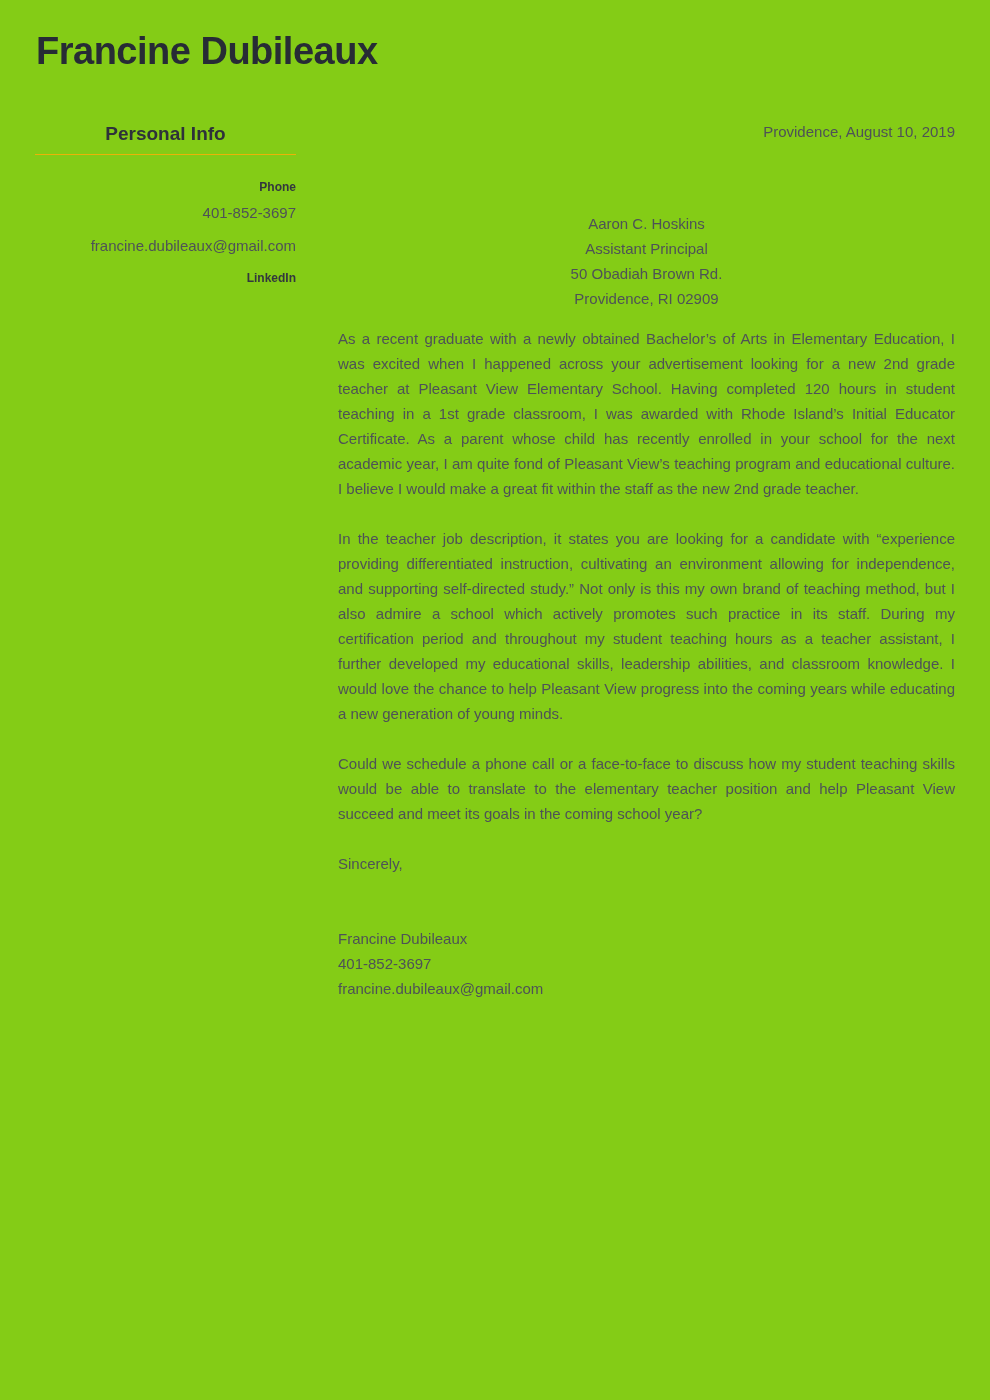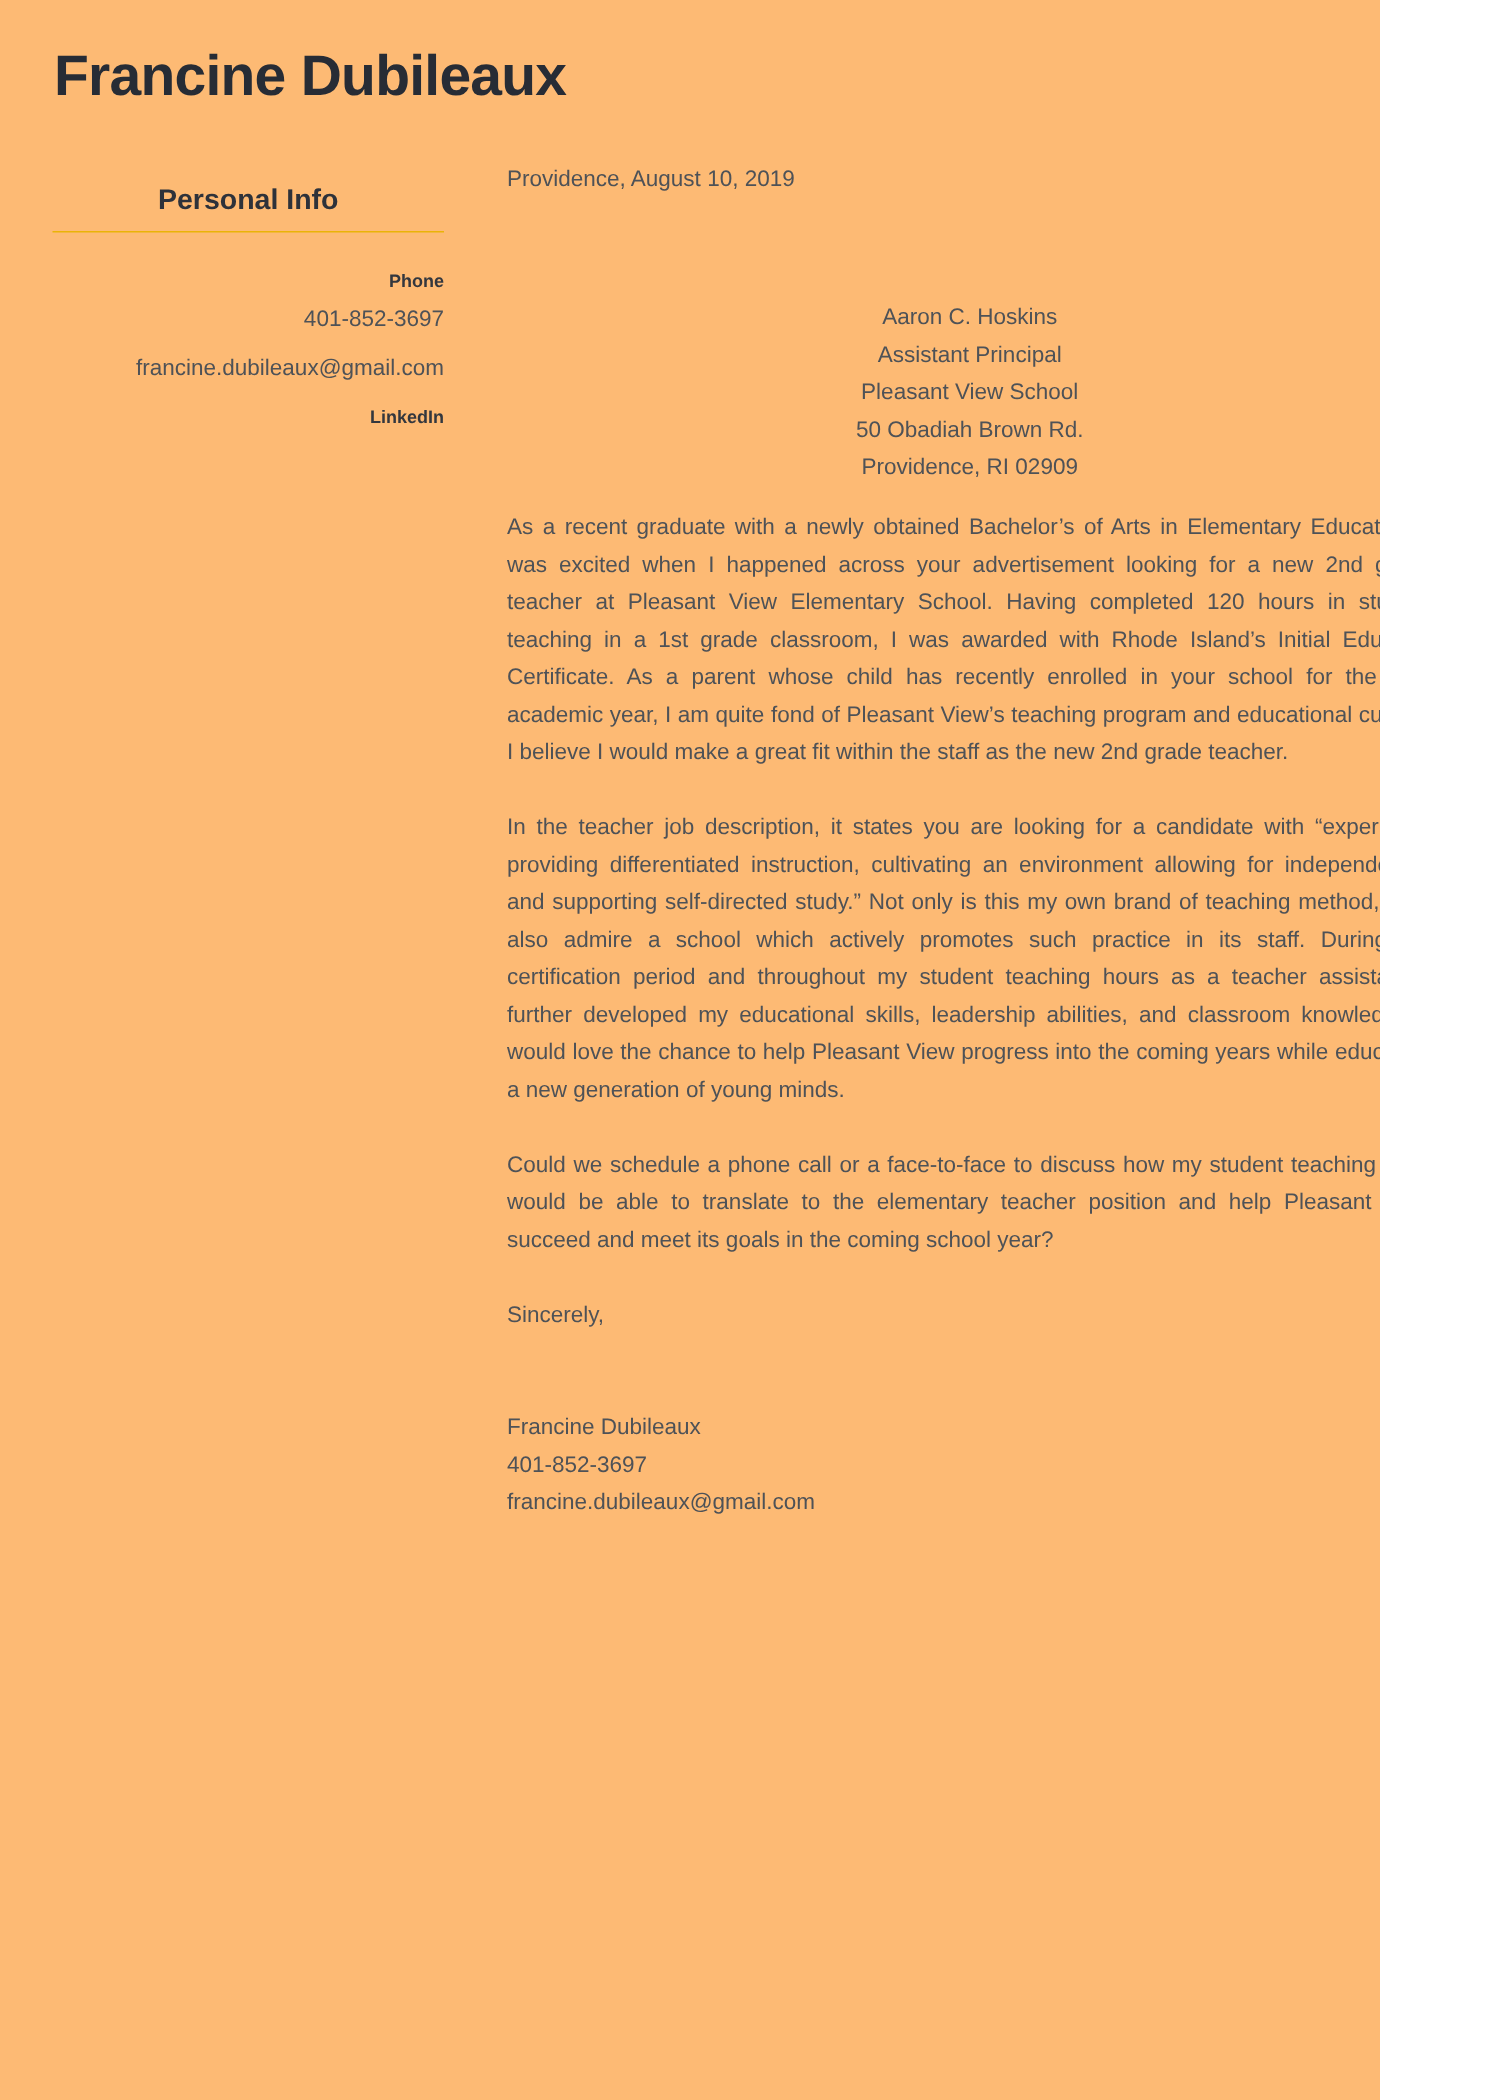--- a/index.html
+++ b/index.html
@@ -2,23 +2,23 @@
 <html><head>
 <meta charset="utf-8">
 <style>
   html, body {
     margin: 0;
     padding: 0;
     background: #ffffff;
   }
   .page {
     position: relative;
-    width: 920px;
+    width: 990px;
     height: 1400px;
-    background: #fdba74;
+    background: #84cc16;
     font-family: "Liberation Sans", sans-serif;
     box-sizing: border-box;
     overflow: hidden;
   }
   .page-title {
     margin: 0;
     padding: 30px 0 0 36px;
     font-size: 38px;
     line-height: 1.12;
     font-weight: 700;
@@ -65,21 +65,22 @@
   
   .letter {
     width: 617px;
     margin-left: 42px;
     flex: 0 0 auto;
     font-size: 15px;
     line-height: 25px;
     color: #4e5257;
   }
   .dateline {
-    margin: 34px 0 0 0;
+    margin: 46px 0 0 0;
+    text-align: right;
   }
   .recipient {
     margin-top: 67px;
   }
   .recipient-line {
     line-height: 25px;
     text-align: center;
   }
   .para {
     margin: 25px 0 0 0;
@@ -124,21 +125,20 @@
       </div>
     </aside>
 
     <main class="letter">
 
       <p class="dateline">Providence, August 10, 2019</p>
 
       <div class="recipient">
         <div class="recipient-line">Aaron C. Hoskins</div>
         <div class="recipient-line">Assistant Principal</div>
-        <div class="recipient-line">Pleasant View School</div>
         <div class="recipient-line">50 Obadiah Brown Rd.</div>
         <div class="recipient-line">Providence, RI 02909</div>
       </div>
 
       <p class="para first">As a recent graduate with a newly obtained Bachelor’s of Arts in Elementary Education, I was excited when I happened across your advertisement looking for a new 2nd grade teacher at Pleasant View Elementary School. Having completed 120 hours in student teaching in a 1st grade classroom, I was awarded with Rhode Island’s Initial Educator Certificate. As a parent whose child has recently enrolled in your school for the next academic year, I am quite fond of Pleasant View’s teaching program and educational culture. I believe I would make a great fit within the staff as the new 2nd grade teacher.</p>
 
       <p class="para">In the teacher job description, it states you are looking for a candidate with “experience providing differentiated instruction, cultivating an environment allowing for independence, and supporting self-directed study.” Not only is this my own brand of teaching method, but I also admire a school which actively promotes such practice in its staff. During my certification period and throughout my student teaching hours as a teacher assistant, I further developed my educational skills, leadership abilities, and classroom knowledge. I would love the chance to help Pleasant View progress into the coming years while educating a new generation of young minds.</p>
 
       <p class="para">Could we schedule a phone call or a face-to-face to discuss how my student teaching skills would be able to translate to the elementary teacher position and help Pleasant View succeed and meet its goals in the coming school year?</p>
 

